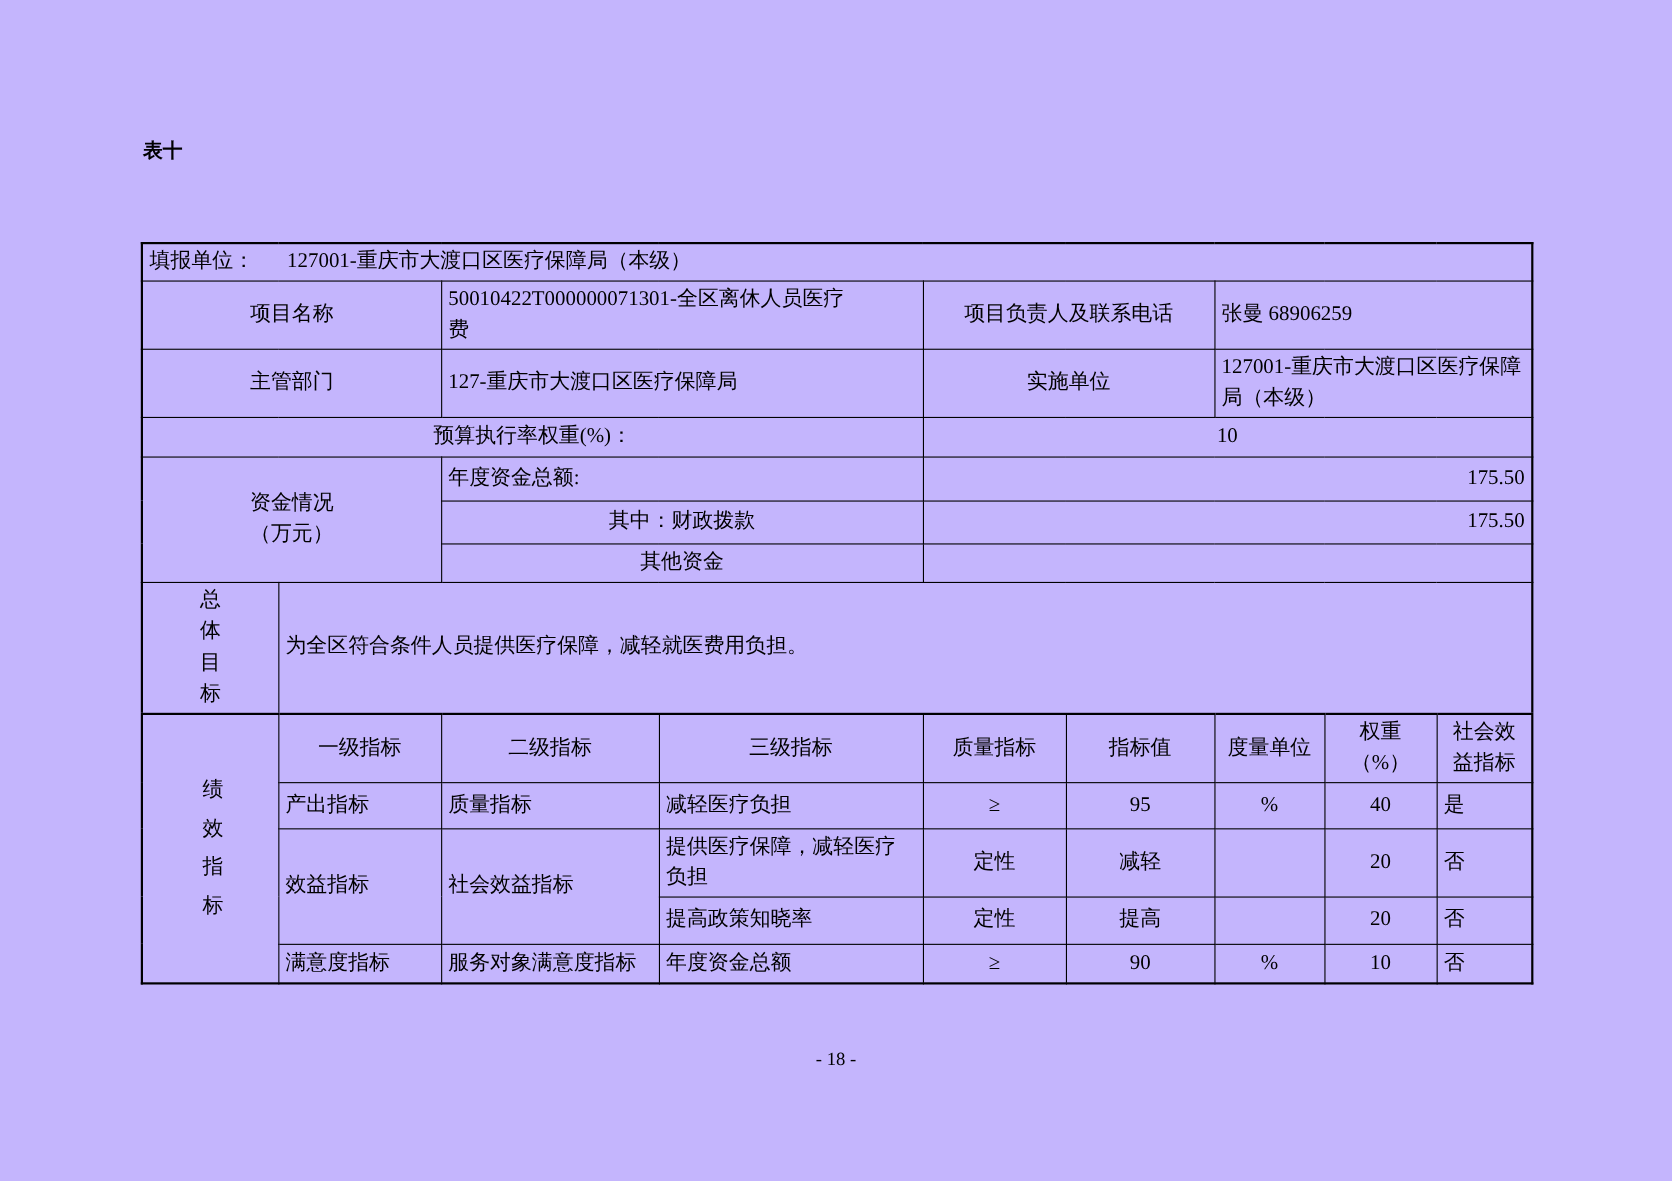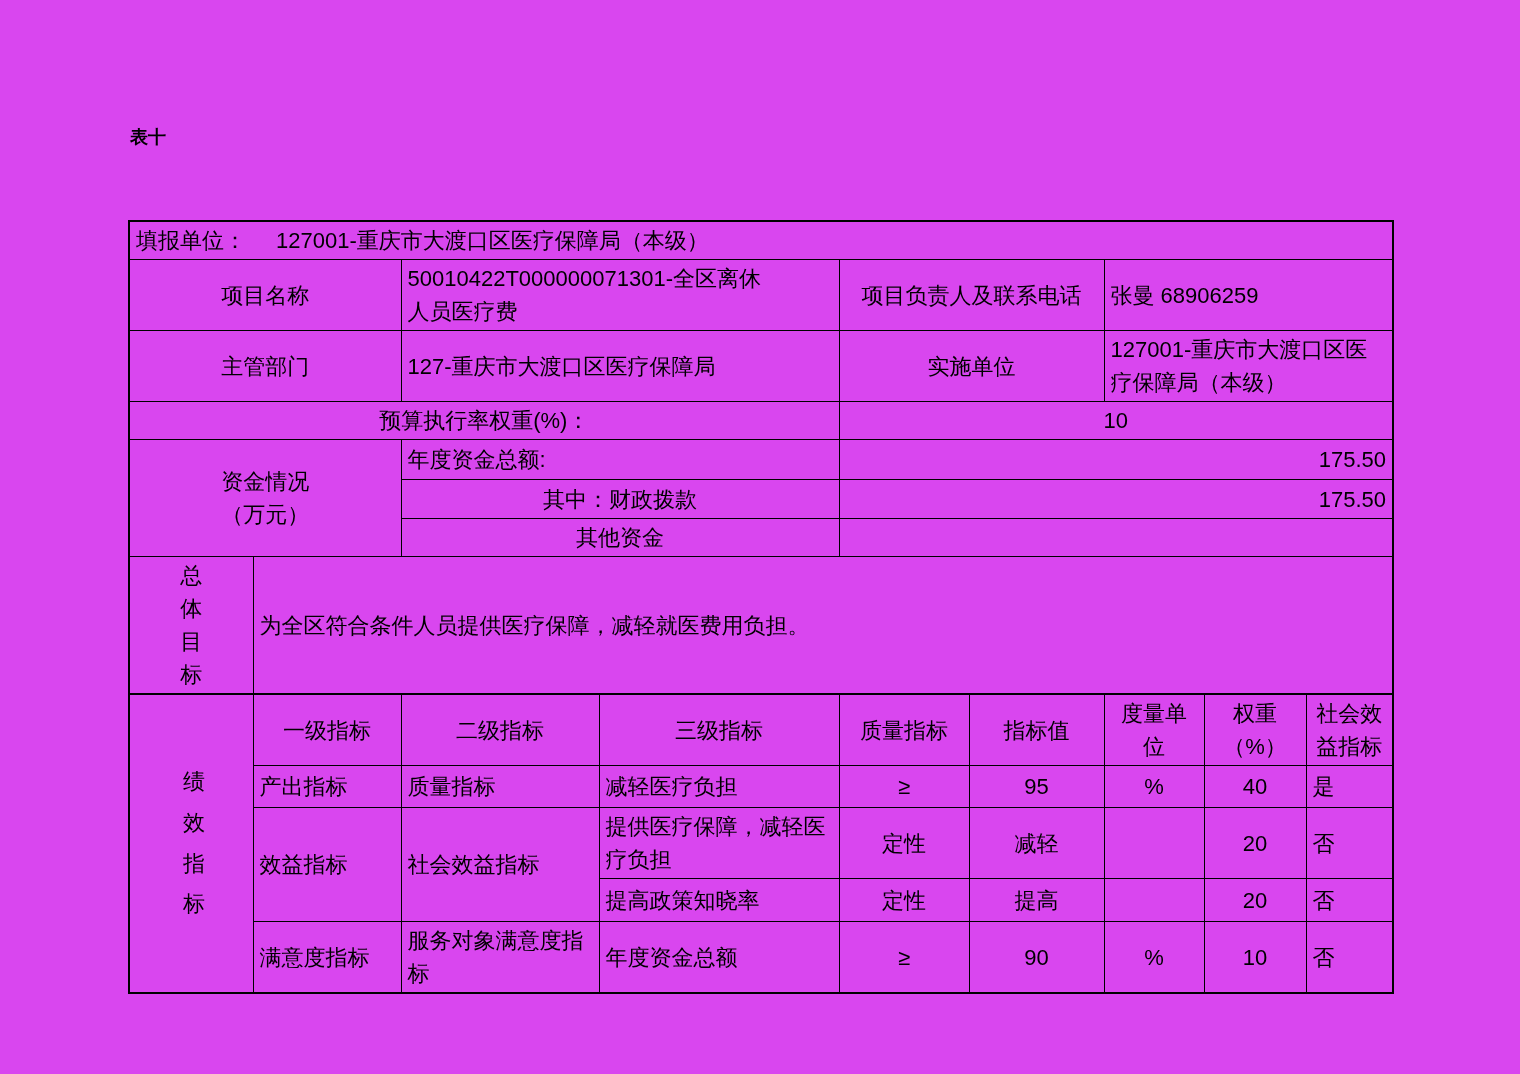--- a/index.html
+++ b/index.html
@@ -1,25 +1,25 @@
 <!DOCTYPE html>
 <html><head>
 <meta charset="utf-8">
 <style>
   html,body{margin:0;padding:0;background:#ffffff;}
   .page{
-    position:relative;width:1520px;height:1074px;background:#d946ef;
-    font-family:Liberation Sans, sans-serif;color:#000;
+    position:relative;width:1520px;height:1074px;background:#c4b5fd;
+    font-family:Liberation Serif, serif;color:#000;
     overflow:hidden;
   }
   .tag{position:absolute;left:130px;top:125px;font-size:18px;font-weight:700;}
   .title{position:absolute;left:0;top:163px;width:100%;text-align:center;
     font-size:30px;font-weight:700;letter-spacing:1px;}
   table.doc{position:absolute;left:128px;top:220px;width:1264px;
-    border-collapse:collapse;table-layout:fixed;font-size:22px;
+    border-collapse:collapse;table-layout:fixed;font-size:19px;
     border:2px solid #000;}
   table.doc td{border:1px solid #000;padding:2px 6px;vertical-align:middle;
     overflow:hidden;line-height:1.5;}
   tr.hdr td{border-top:2px solid #000;}
   .c{text-align:center;}
   .l{text-align:left;}
   .r{text-align:right;}
   .tight{padding:2px 2px;}
   .vert{width:1.25em;margin:0 auto;word-break:break-all;text-align:center;line-height:1.5;}
   .vert.wide{line-height:1.85;text-align:right;}
@@ -151,14 +151,15 @@
       <td class="l">年度资金总额</td>
       <td class="c">≥</td>
       <td class="c">90</td>
       <td class="c">%</td>
       <td class="c">10</td>
       <td class="l">否</td>
     </tr>
   </tbody>
     </table>
 
+  <div class="footer">- 18 -</div>
 
 </div>
 
 </body></html>

